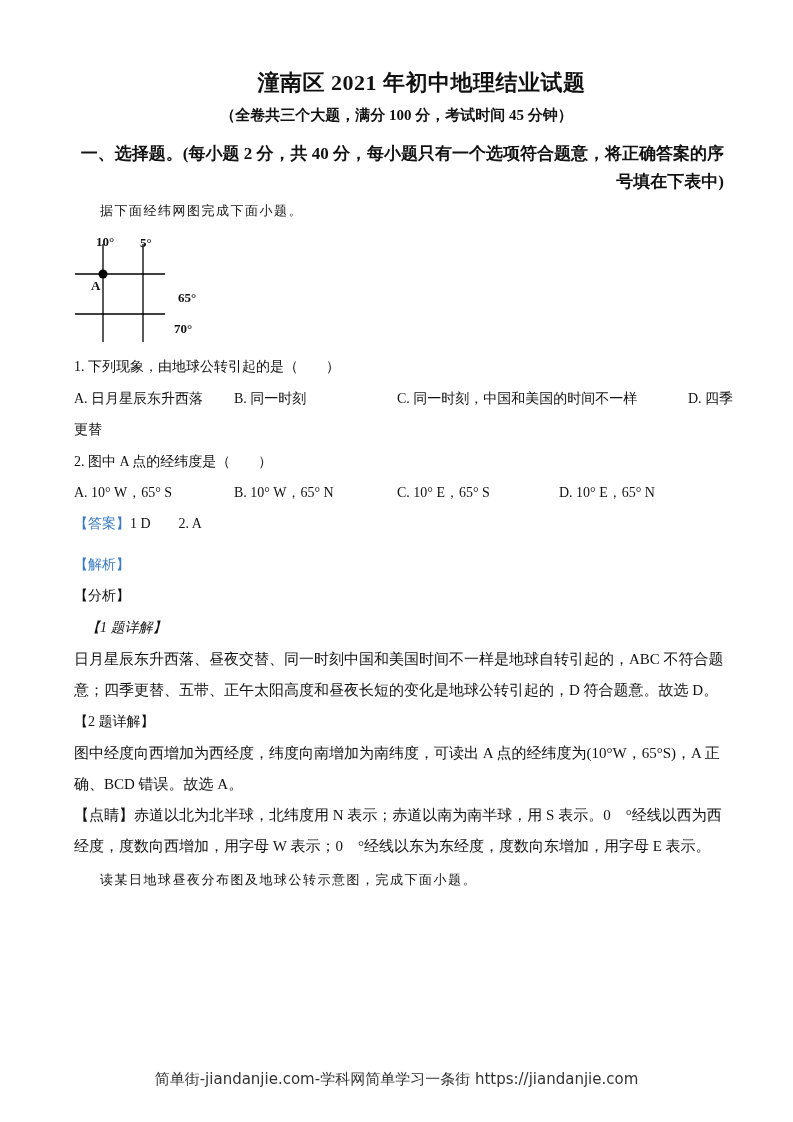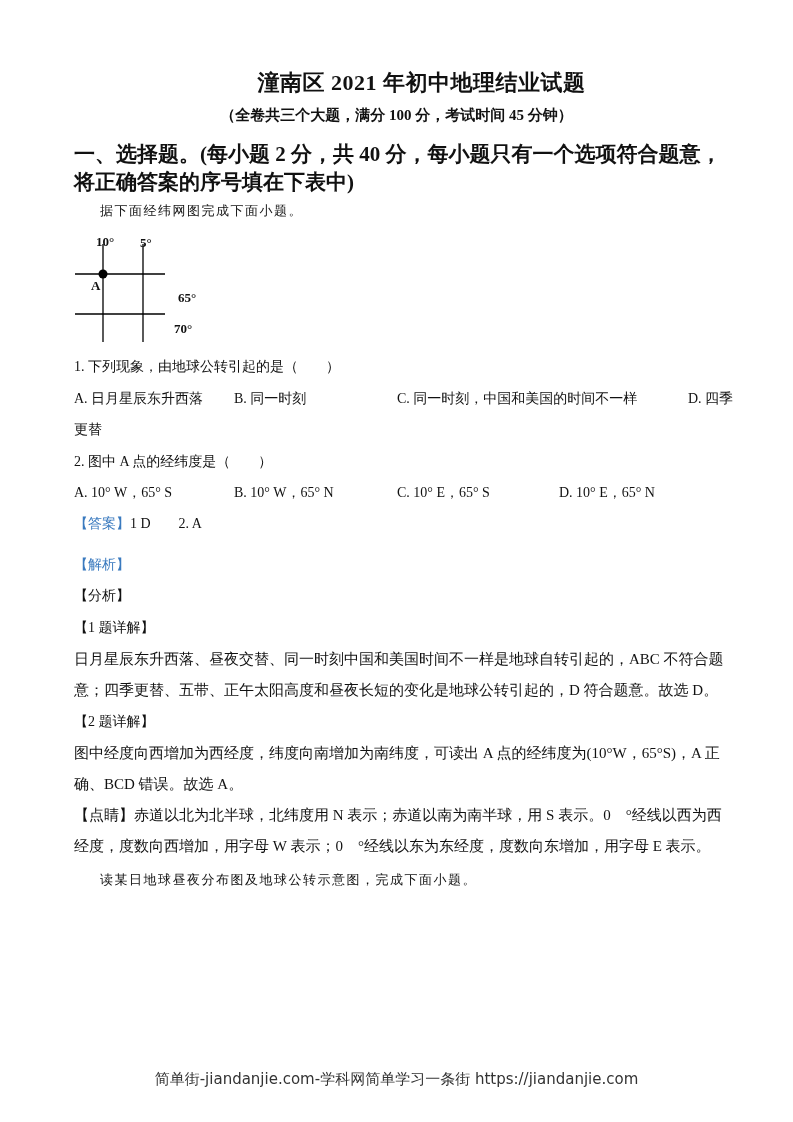--- a/index.html
+++ b/index.html
@@ -1,21 +1,21 @@
 <!DOCTYPE html>
 <html><head>
 <meta charset="utf-8">
 <style>
   html, body { margin: 0; padding: 0; background: #ffffff; }
   body { width: 793px; height: 1122px; position: relative; overflow: hidden;
          font-family: "Liberation Serif", "DejaVu Serif", serif; color: #111; }
   .abs { position: absolute; white-space: nowrap; }
   .title { left: 0; width: 793px; top: 68px; text-align: center; font-size: 22px; font-weight: bold; letter-spacing: 0.5px; padding-left: 25px; }
   .subtitle { left: 0; width: 793px; top: 106px; text-align: center; font-size: 15px; font-weight: bold; }
-  .section { left: 74px; top: 140px; width: 650px; font-size: 21px; font-weight: bold; line-height: 28px; white-space: normal; }
+  .section { left: 74px; top: 140px; width: 650px; font-size: 17px; font-weight: bold; line-height: 28px; white-space: normal; text-align: right; }
   .intro { left: 100px; top: 202px; font-size: 13px; letter-spacing: 1.5px; font-family: "DejaVu Serif", serif; }
   .line { font-size: 14px; }
   .q { left: 74px; }
   .opt { font-size: 14px; }
   .blue { color: #3a7abf; }
   .para { left: 74px; width: 650px; font-size: 15px; line-height: 31px; white-space: normal; }
   .footer { left: 0; width: 793px; top: 1070px; text-align: center; font-family: "DejaVu Sans", sans-serif; font-size: 15px; color: #333; }
   .diagram { left: 70px; top: 232px; width: 150px; height: 112px; }
   .diagram .lbl { position: absolute; font-size: 13px; font-family: "Liberation Serif", serif; font-weight: bold; }
 </style>
@@ -53,21 +53,21 @@
 <div class="abs opt" style="left:74px;top:484px;">A. 10° W，65° S</div>
 <div class="abs opt" style="left:234px;top:484px;text-align:center;">B. 10° W，65° N</div>
 <div class="abs opt" style="left:397px;top:484px;">C. 10° E，65° S</div>
 <div class="abs opt" style="left:559px;top:484px;">D. 10° E，65° N</div>
 
 <div class="abs line" style="left:74px;top:515px;">
   <span class="blue">【答案】</span><span>1  D　　2. A</span>
 </div>
 <div class="abs line blue" style="left:74px;top:556px;">【解析】</div>
 <div class="abs line" style="left:74px;top:587px;">【分析】</div>
-<div class="abs line" style="left:74px;top:619px;">【1 题详解】</div>
+<div class="abs line" style="left:86px;top:619px;font-style:italic;">【1 题详解】</div>
 <div class="abs para" style="top:644px;">日月星辰东升西落、昼夜交替、同一时刻中国和美国时间不一样是地球自转引起的，ABC 不符合题意；四季更替、五带、正午太阳高度和昼夜长短的变化是地球公转引起的，D 符合题意。故选 D。</div>
 <div class="abs line" style="left:74px;top:713px;">【2 题详解】</div>
 <div class="abs para" style="top:738px;">图中经度向西增加为西经度，纬度向南增加为南纬度，可读出 A 点的经纬度为(10°W，65°S)，A 正确、BCD 错误。故选 A。</div>
 <div class="abs para" style="top:800px;">
   <span>【点睛】</span><span>赤道以北为北半球，北纬度用 N 表示；赤道以南为南半球，用 S 表示。0　°经线以西为西经度，度数向西增加，用字母 W 表示；0　°经线以东为东经度，度数向东增加，用字母 E 表示。</span>
 </div>
 <div class="abs intro" style="top:871px;">读某日地球昼夜分布图及地球公转示意图，完成下面小题。</div>
 
 <div class="abs footer">简单街-jiandanjie.com-学科网简单学习一条街 https://jiandanjie.com</div>
 

